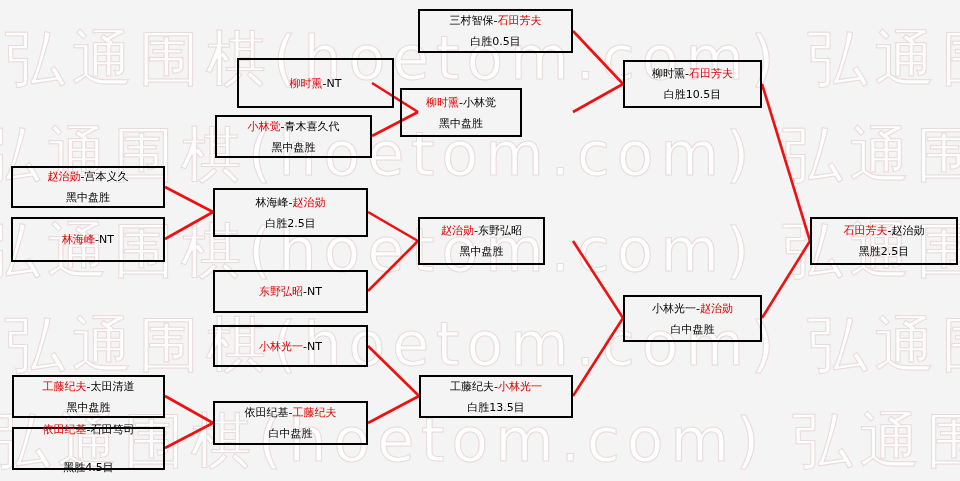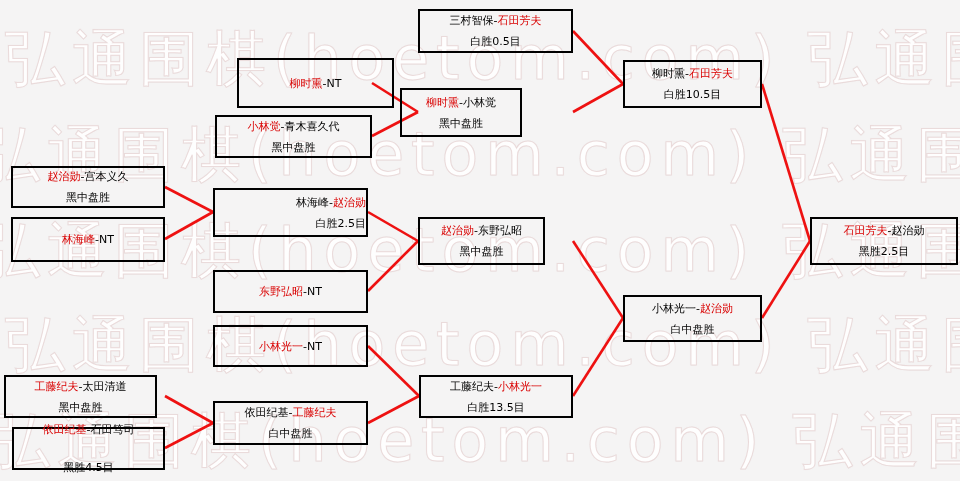--- a/index.html
+++ b/index.html
@@ -81,37 +81,37 @@
     </svg>
   <div id="boxes">
       <div class="match-box" style="left: 11px; top: 166px; width: 154px; height: 42px;">
     <div class="match-line"><span class="p1 red">赵治勋</span><span class="sep">-</span><span class="p2">宫本义久</span></div>
     <div class="result-line">黑中盘胜</div>
   </div>
       <div class="match-box" style="left: 11px; top: 217px; width: 154px; height: 45px;">
     <div class="match-line"><span class="p1 red">林海峰</span><span class="sep">-</span><span class="p2">NT</span></div>
 
   </div>
-      <div class="match-box" style="left: 4px; top: 375px; width: 153px; height: 43px;">
+      <div class="match-box" style="left: 12px; top: 375px; width: 153px; height: 43px;">
     <div class="match-line"><span class="p1 red">工藤纪夫</span><span class="sep">-</span><span class="p2">太田清道</span></div>
     <div class="result-line">黑中盘胜</div>
   </div>
       <div class="match-box" style="left: 12px; top: 427px; width: 153px; height: 43px; gap: 17px;">
     <div class="match-line"><span class="p1 red">依田纪基</span><span class="sep">-</span><span class="p2">石田笃司</span></div>
     <div class="result-line">黑胜4.5目</div>
   </div>
       <div class="match-box" style="left: 215px; top: 58px; width: 157px; height: 50px; margin-left: 22px;">
     <div class="match-line"><span class="p1 red">柳时熏</span><span class="sep">-</span><span class="p2">NT</span></div>
 
   </div>
       <div class="match-box" style="left: 215px; top: 115px; width: 157px; height: 43px;">
     <div class="match-line"><span class="p1 red">小林觉</span><span class="sep">-</span><span class="p2">青木喜久代</span></div>
     <div class="result-line">黑中盘胜</div>
   </div>
-      <div class="match-box" style="left: 213px; top: 188px; width: 155px; height: 49px; align-items: flex-end;">
+      <div class="match-box" style="left: 213px; top: 188px; width: 155px; height: 49px;">
     <div class="match-line"><span class="p1">林海峰</span><span class="sep">-</span><span class="p2 red">赵治勋</span></div>
     <div class="result-line">白胜2.5目</div>
   </div>
       <div class="match-box" style="left: 213px; top: 270px; width: 155px; height: 43px;">
     <div class="match-line"><span class="p1 red">东野弘昭</span><span class="sep">-</span><span class="p2">NT</span></div>
 
   </div>
       <div class="match-box" style="left: 213px; top: 325px; width: 155px; height: 42px;">
     <div class="match-line"><span class="p1 red">小林光一</span><span class="sep">-</span><span class="p2">NT</span></div>
 

